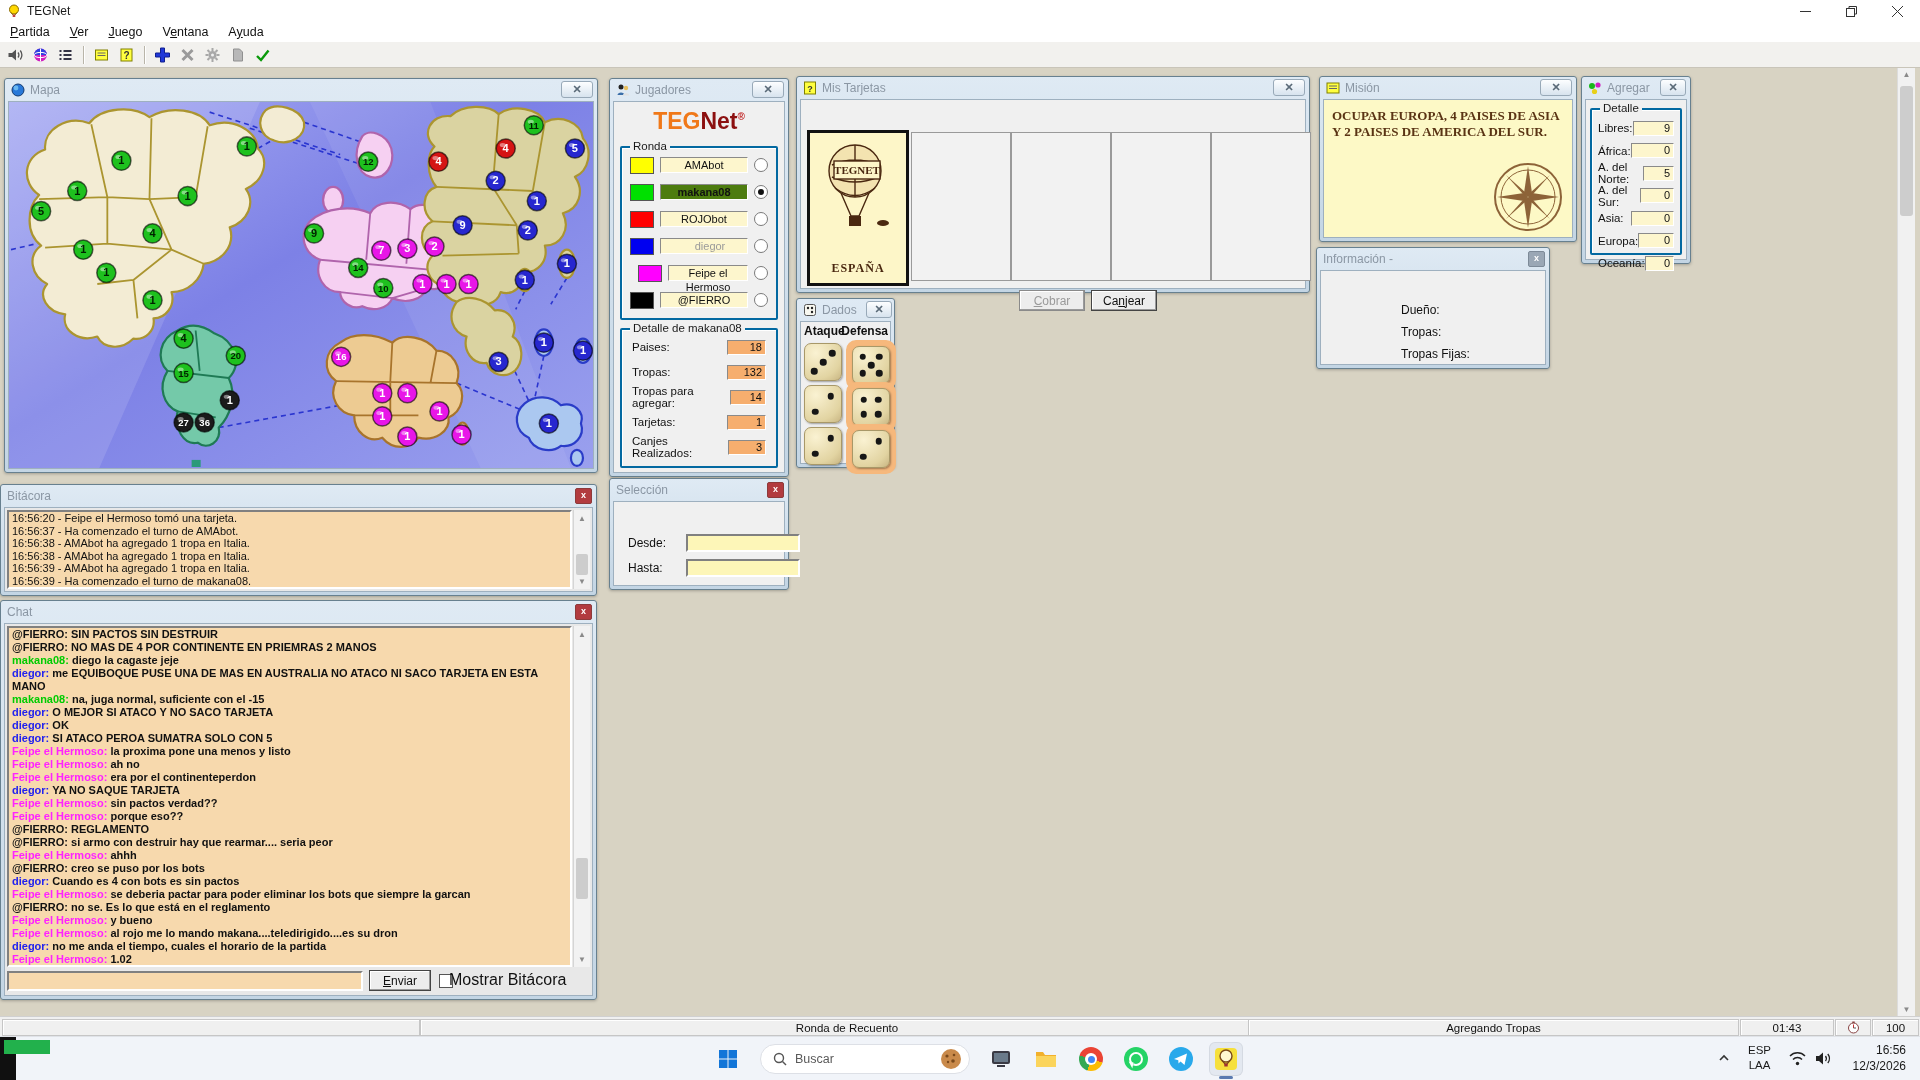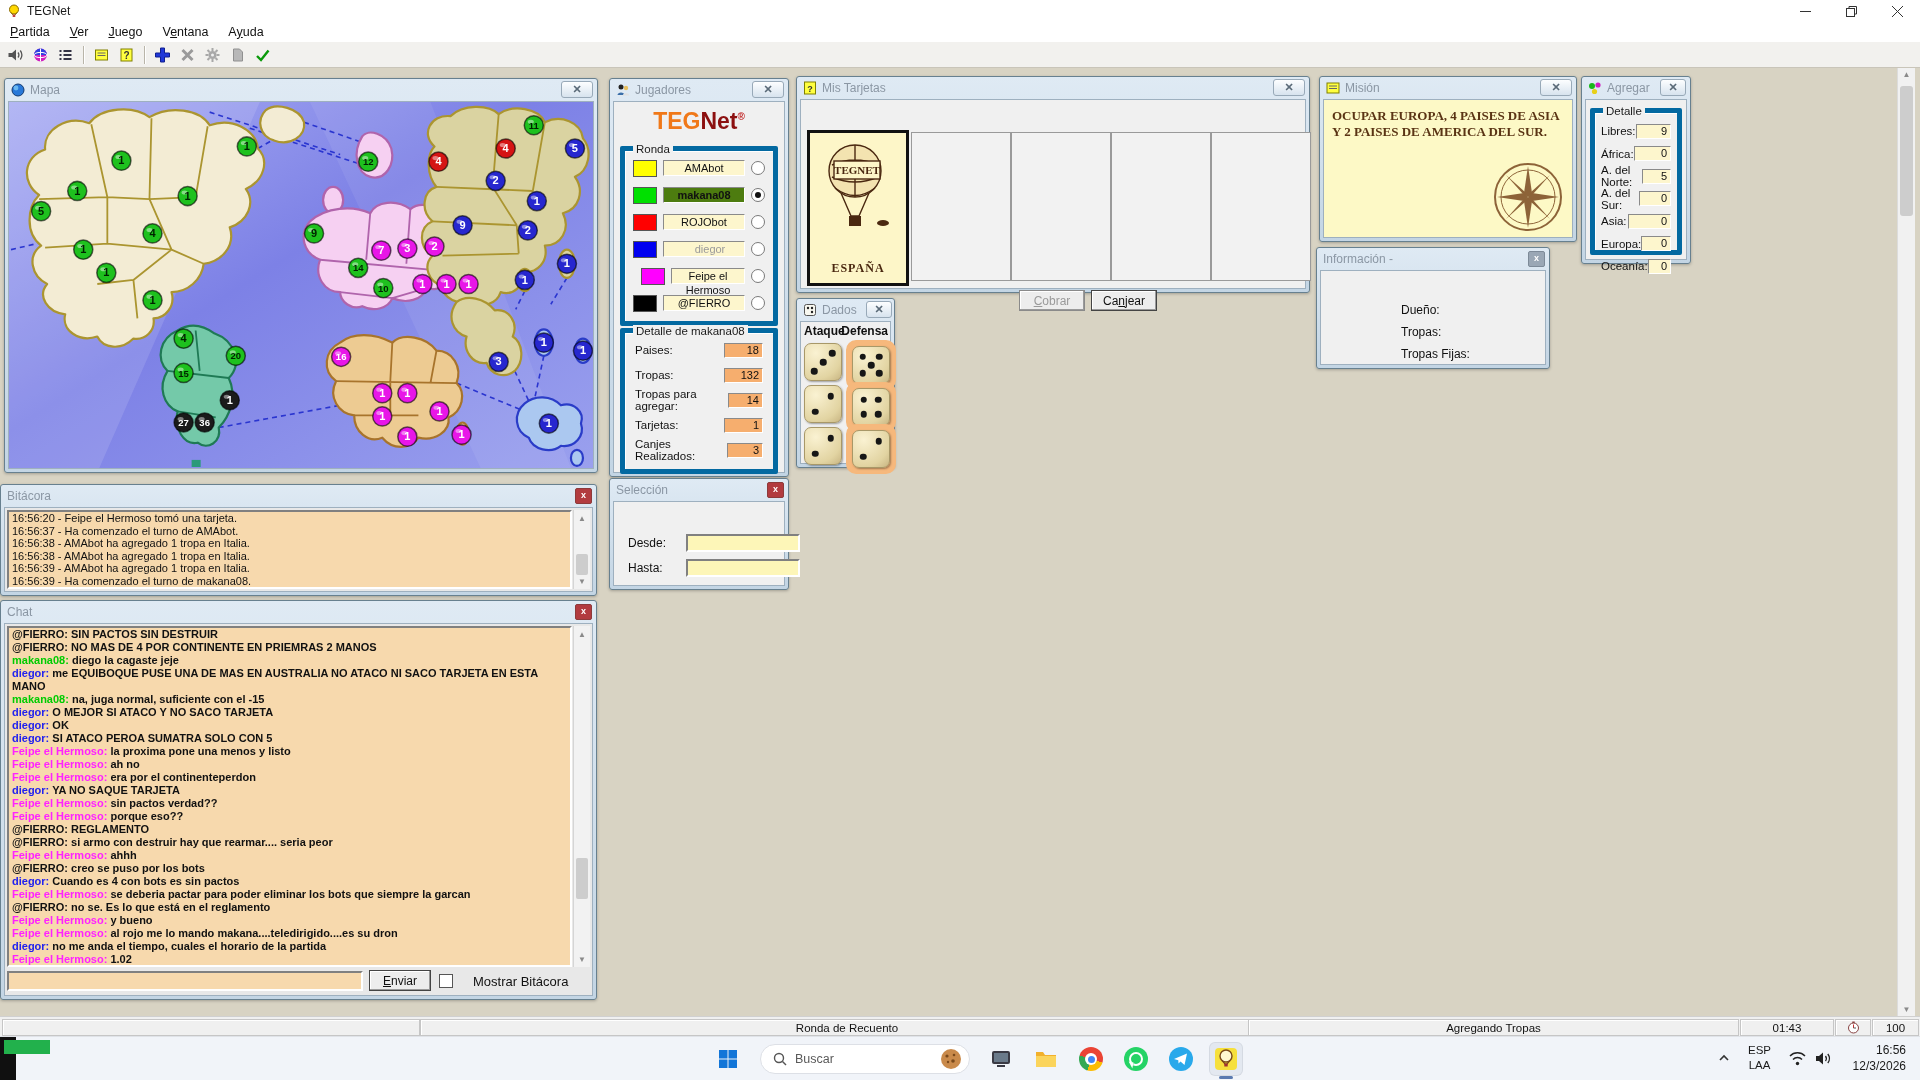--- a/index.html
+++ b/index.html
@@ -23,21 +23,21 @@
   .win{position:absolute;border:1px solid #67808f;background:linear-gradient(#dfeaf4,#c3d5e4);border-radius:3px;box-shadow:0 1px 3px rgba(0,0,0,.25);}
   .win-title{height:21px;display:flex;align-items:center;gap:5px;padding:0 4px 0 6px;font-size:12px;color:#8b97a4;overflow:hidden;white-space:nowrap;}
   .win-title .wicon{width:14px;height:14px;flex:0 0 auto;}
   .win-title .wtext{flex:1;}
   .close-std{width:30px;height:15px;border:1px solid #98a9b8;border-radius:3px;background:linear-gradient(#fdfeff,#d7e3ee);display:flex;align-items:center;justify-content:center;color:#5a6a78;font-size:11px;font-weight:bold;line-height:1;}
   .close-sm{width:15px;height:14px;border:1px solid #8d3a3a;border-radius:2px;background:#b23b3f;color:#fff;font-size:9px;font-weight:bold;display:flex;align-items:center;justify-content:center;line-height:1;}
   .close-sm.gray{background:#9aa7b5;border-color:#7d8a98;}
   .win-body{position:absolute;left:3px;right:3px;bottom:3px;top:22px;background:#f0f0f0;border:1px solid #9eb0bf;}
   .btn{background:#ededed;border:1px solid #444;box-shadow:inset -1px -1px 0 #9a9a9a,inset 1px 1px 0 #fff;font-size:12px;display:flex;align-items:center;justify-content:center;color:#111;}
   .btn.disabled{color:#9a9a9a;border-color:#8a8a8a;}
-  .grp{position:absolute;border:5px solid #0369a1;box-shadow:inset 1px 1px 0 #fff;border-radius:2px;}
+  .grp{position:absolute;border:2px solid #0369a1;box-shadow:inset 1px 1px 0 #fff;border-radius:2px;}
   .grp>.grp-label{position:absolute;top:-8px;left:8px;background:#f0f0f0;padding:0 3px;font-size:11.5px;color:#1a1a1a;}
 
   
   #mapa-body{background:#8a8ee8;overflow:hidden;}
   
   .logo{position:absolute;left:0;right:0;top:6px;text-align:center;font-size:23px;font-weight:bold;font-family:"Liberation Sans",sans-serif;}
   .logo .t1{color:#f07818;} .logo .t2{color:#8c1010;} .logo .reg{font-size:10px;color:#c02020;vertical-align:super;}
   .player-row{position:absolute;left:8px;right:8px;height:18px;display:flex;align-items:center;gap:6px;}
   .pswatch{width:22px;height:15px;border:1px solid #555;flex:0 0 auto;}
   .pname{flex:1;height:14px;background:#fdf6cd;border:1px solid;border-color:#8a8a8a #fff #fff #8a8a8a;text-align:center;font-size:11px;line-height:14px;color:#111;}
@@ -848,21 +848,21 @@
           <div class="chat-line"><span style="color: rgb(255, 34, 255);">Feipe el Hermoso: </span><span>de juego</span></div>
         </div>
       <div class="vsb" style="right:2px;top:2px;bottom:28px;">
         <div class="arr" style="top:0;">▲</div>
           <div class="arr" style="bottom:0;">▼</div>
         <div class="thumb" style="top:68%;height:12%;"></div>
       </div>
       <div class="chat-input" style="left:2px;bottom:4px;width:352px;height:16px;"></div>
       <div class="btn" id="btn-enviar" style="position:absolute;left:364px;bottom:4px;width:60px;height:19px;"><u>E</u>nviar</div>
       <div class="checkbox" style="position:absolute;left:434px;bottom:7px;"></div>
-      <span style="position:absolute;left:468px;bottom:6px;font-size:13px;color:#111;">Mostrar Bitácora</span>
+      <span style="position:absolute;left:444px;bottom:6px;font-size:16px;color:#111;">Mostrar Bitácora</span>
     </div>
   </div>
 
   <div class="mdi-sb">
     <div class="arr" style="position:absolute;top:2px;left:0;width:17px;text-align:center;color:#8a8a8a;font-size:8px;">▲</div>
     <div style="position:absolute;left:2px;top:18px;width:13px;height:130px;background:#cdcdcd;border-radius:3px;"></div>
     <div class="arr" style="position:absolute;bottom:2px;left:0;width:17px;text-align:center;color:#8a8a8a;font-size:8px;">▼</div>
   </div>
 
   <div class="statusbar">

